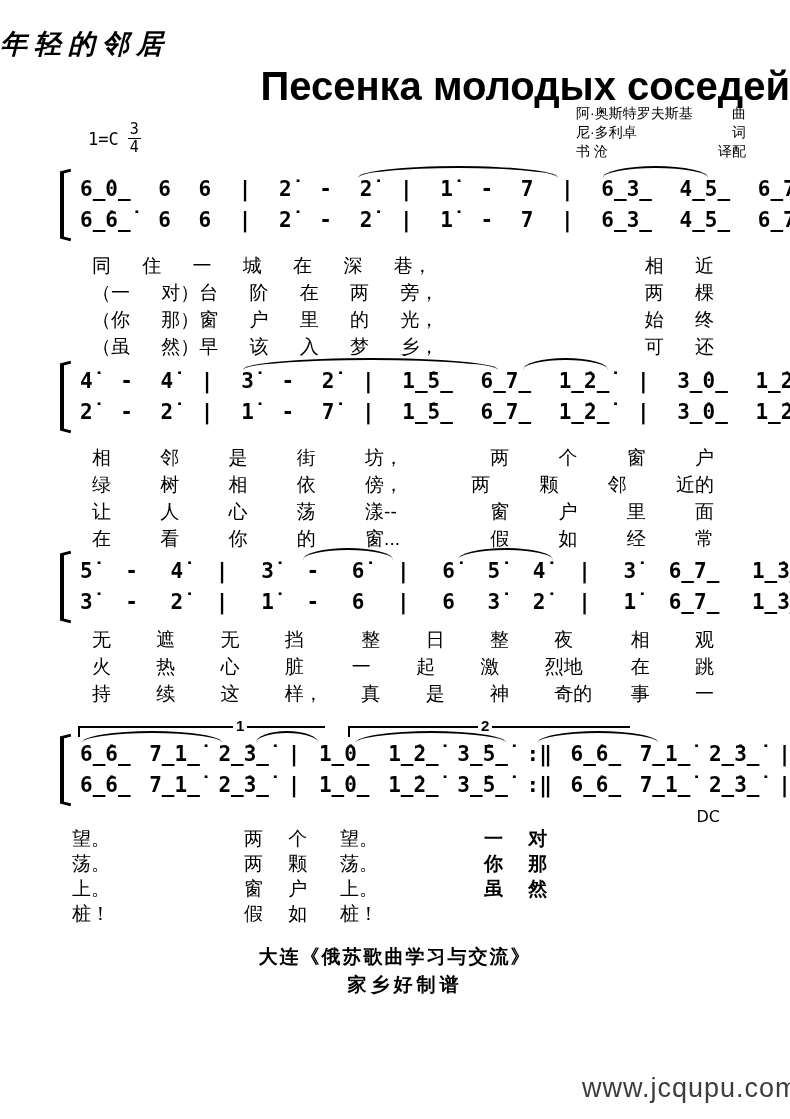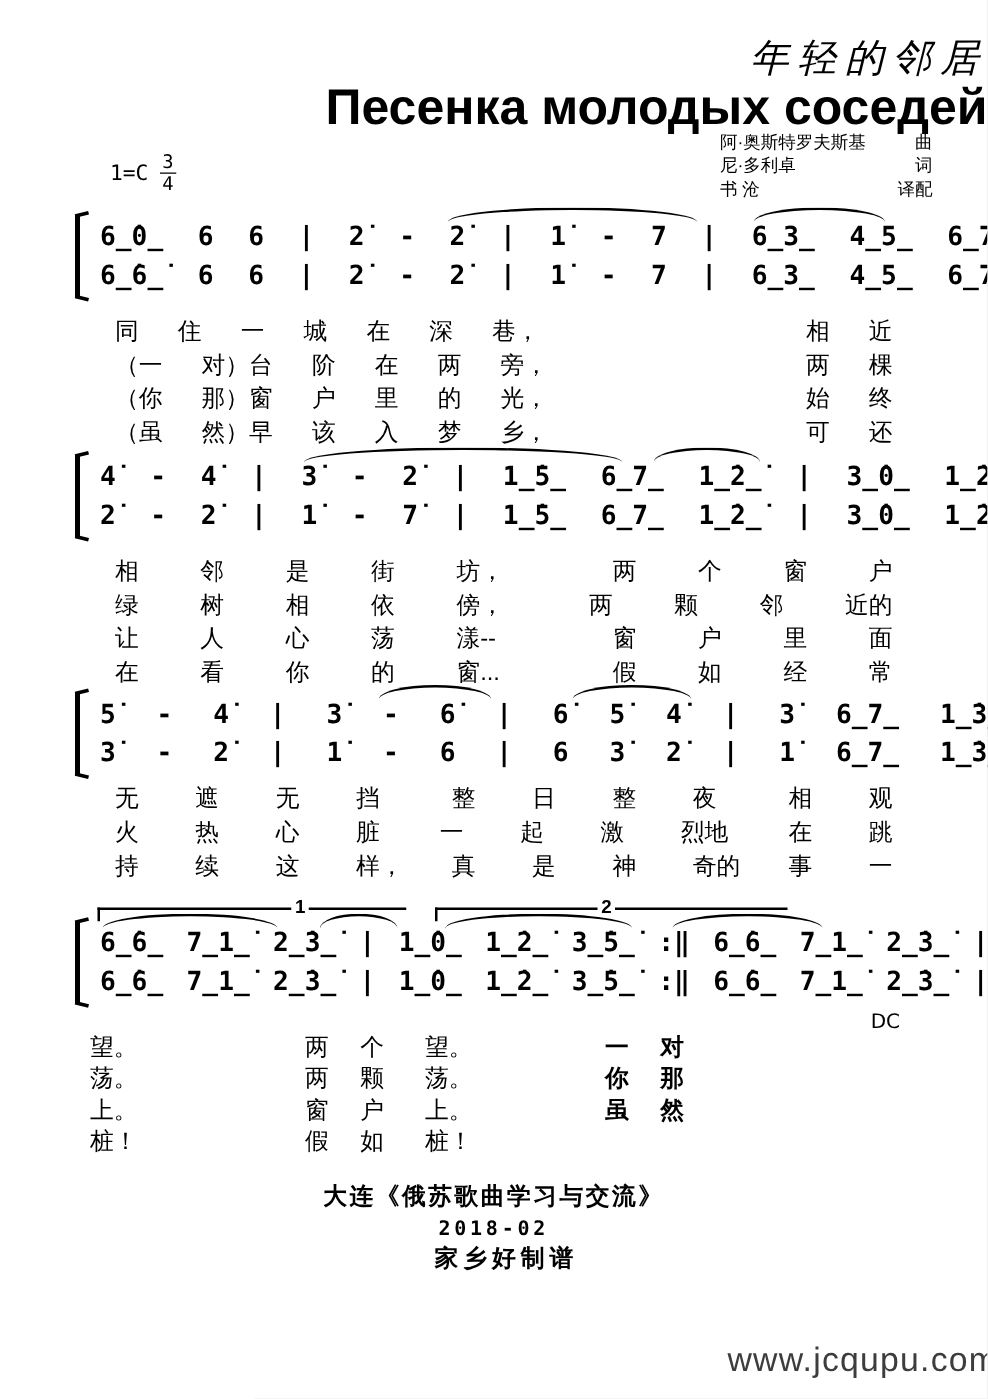--- a/index.html
+++ b/index.html
@@ -7,22 +7,22 @@
     position:relative;
     width:790px;height:1119px;
     background:#ffffff;
     font-family:"Liberation Sans","DejaVu Sans",sans-serif;
     color:#000;
     overflow:hidden;
   }
   
   .title-zh{
     position:absolute;top:26px;left:0;width:100%;
-    text-align:right;font-family:"DejaVu Serif","Liberation Serif",serif;
-    font-weight:normal;font-style:italic;font-size:31px;letter-spacing:7px;
+    text-align:left;font-family:"DejaVu Serif","Liberation Serif",serif;
+    font-weight:bold;font-style:italic;font-size:27px;letter-spacing:7px;
   }
   .title-ru{
     position:absolute;top:64px;left:0;width:100%;
     text-align:right;font-weight:bold;font-size:40px;
     font-family:"Liberation Sans","DejaVu Sans",sans-serif;
   }
   .keysig{
     position:absolute;top:122px;left:88px;
     display:flex;align-items:center;font-size:17px;
     font-family:"DejaVu Sans Mono","Liberation Mono",monospace;
@@ -204,19 +204,18 @@
     <div class="ly4">
       <div class="lyr-row"><span class="c0">望。</span><span class="c1">两 个</span><span class="c2">望。</span><span class="c3">一 对</span></div>
       <div class="lyr-row"><span class="c0">荡。</span><span class="c1">两 颗</span><span class="c2">荡。</span><span class="c3">你 那</span></div>
       <div class="lyr-row"><span class="c0">上。</span><span class="c1">窗 户</span><span class="c2">上。</span><span class="c3">虽 然</span></div>
       <div class="lyr-row"><span class="c0">桩！</span><span class="c1">假 如</span><span class="c2">桩！</span><span class="c3"></span></div>
     </div>
   </section>
 
   <div class="footer">
     <div class="f1">大连《俄苏歌曲学习与交流》</div>
-    <div class="f2">2018-02</div>
     <div class="f3">家乡好制谱</div>
   </div>
 
   <div class="watermark">www.jcqupu.com</div>
 
 </div>
 
 </body></html>

